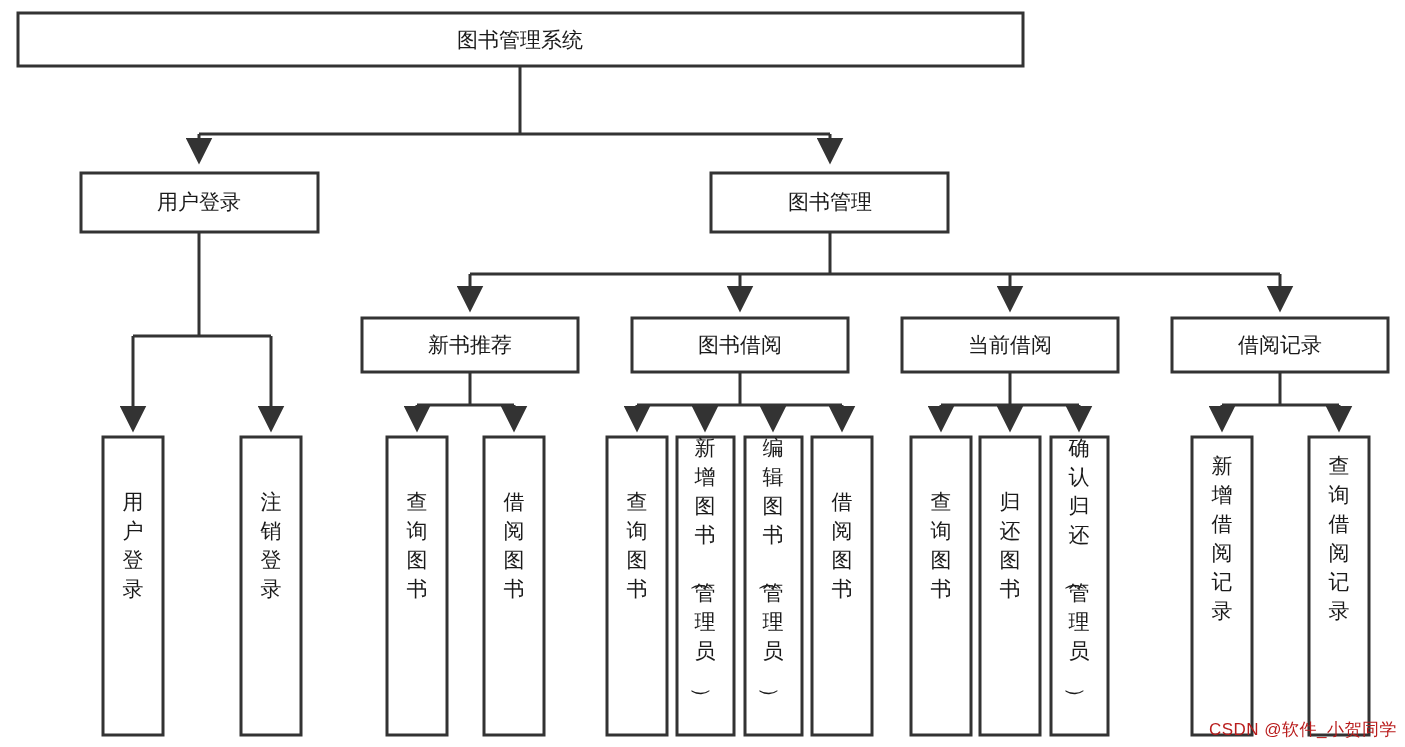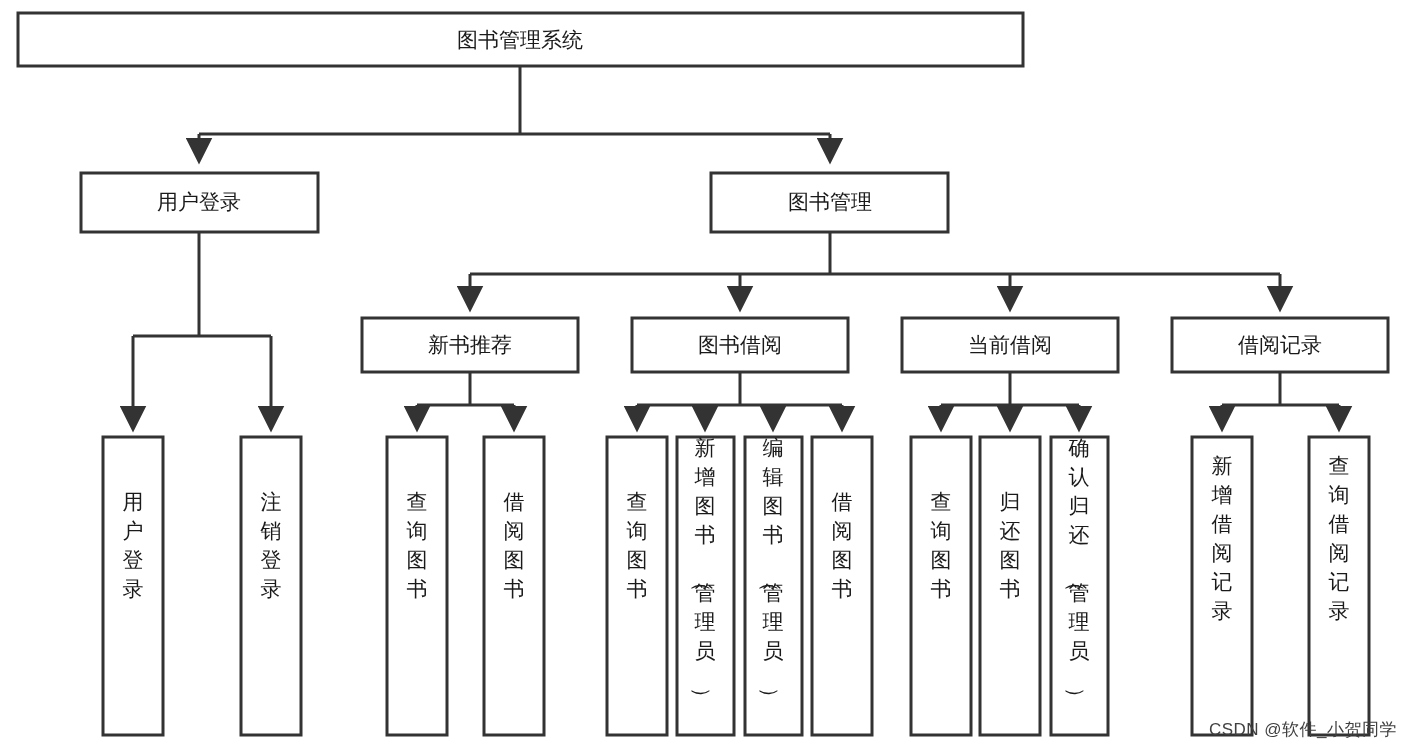--- a/index.html
+++ b/index.html
@@ -45,21 +45,21 @@
   .arrow-head {
     fill: #333333;
     stroke: none;
   }
   .watermark {
     position: absolute;
     right: 8px;
     bottom: 6px;
     font-family: "Liberation Sans", "DejaVu Sans", sans-serif;
     font-size: 17px;
-    color: #404040;
+    color: #b91c1c;
     letter-spacing: 0.5px;
     white-space: nowrap;
     pointer-events: none;
   }
 </style>
 </head>
 <body>
 
 <svg id="diagram" viewBox="0 0 1405 747" xmlns="http://www.w3.org/2000/svg">
 

